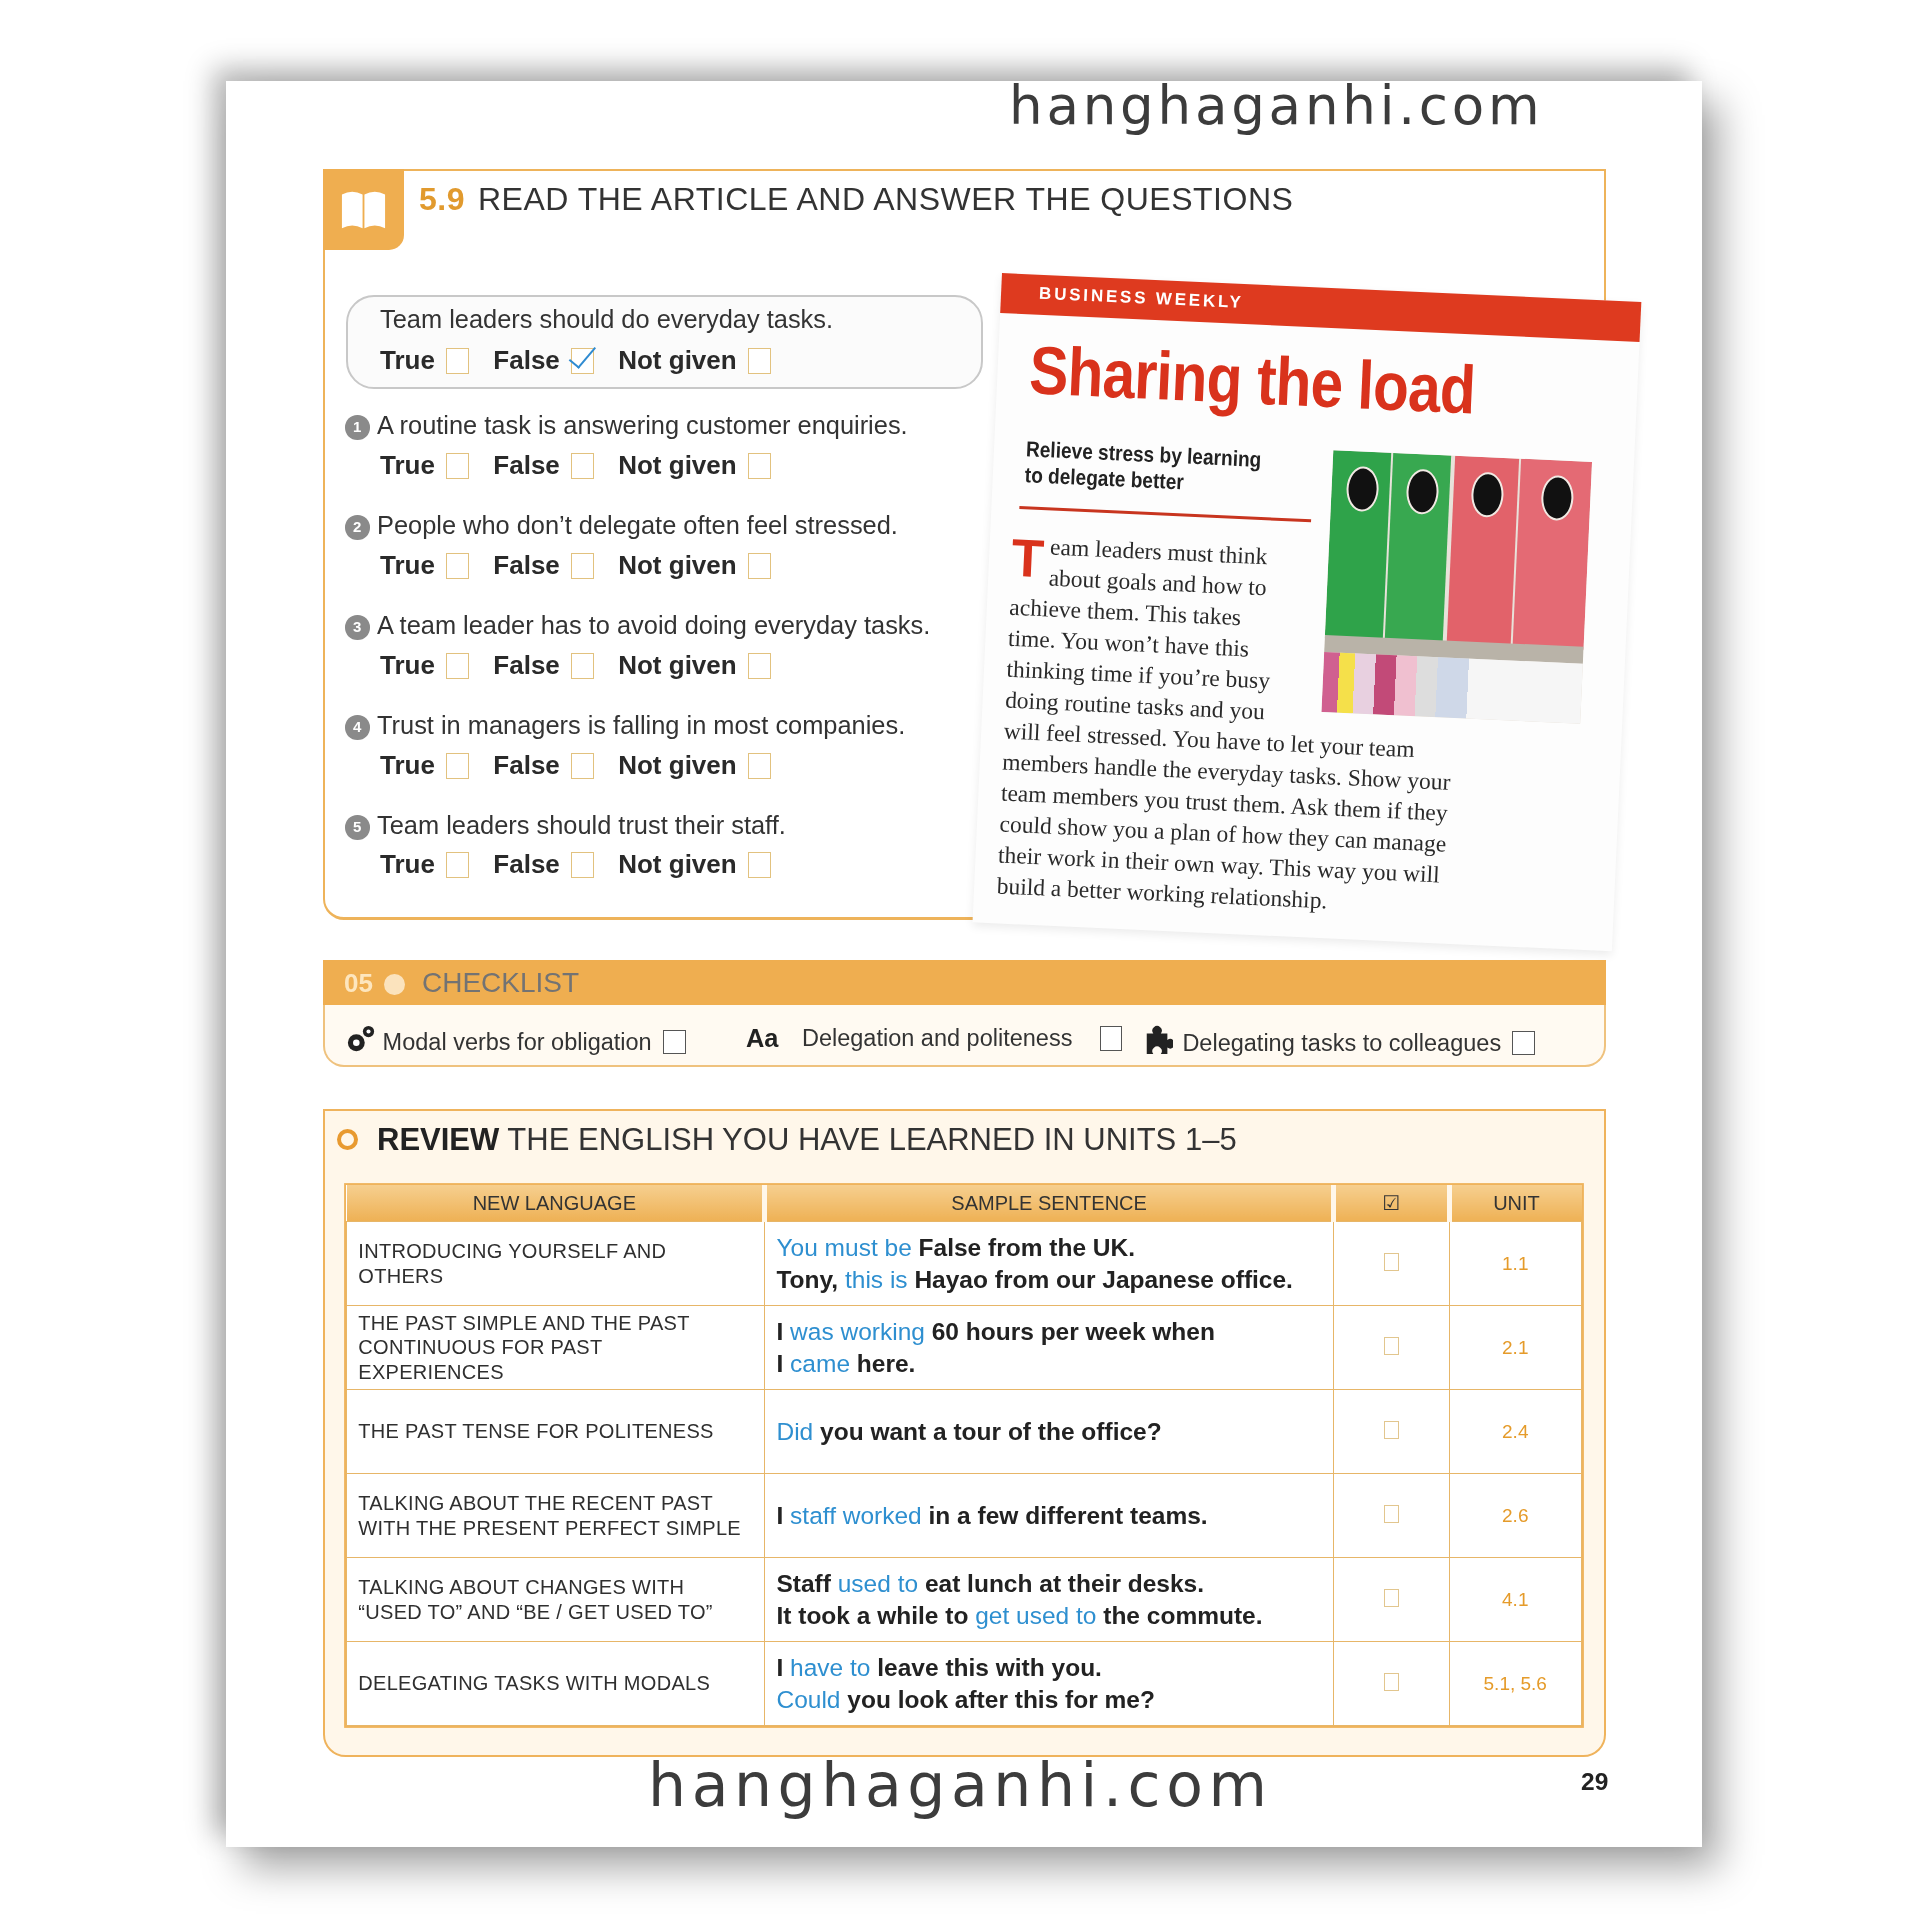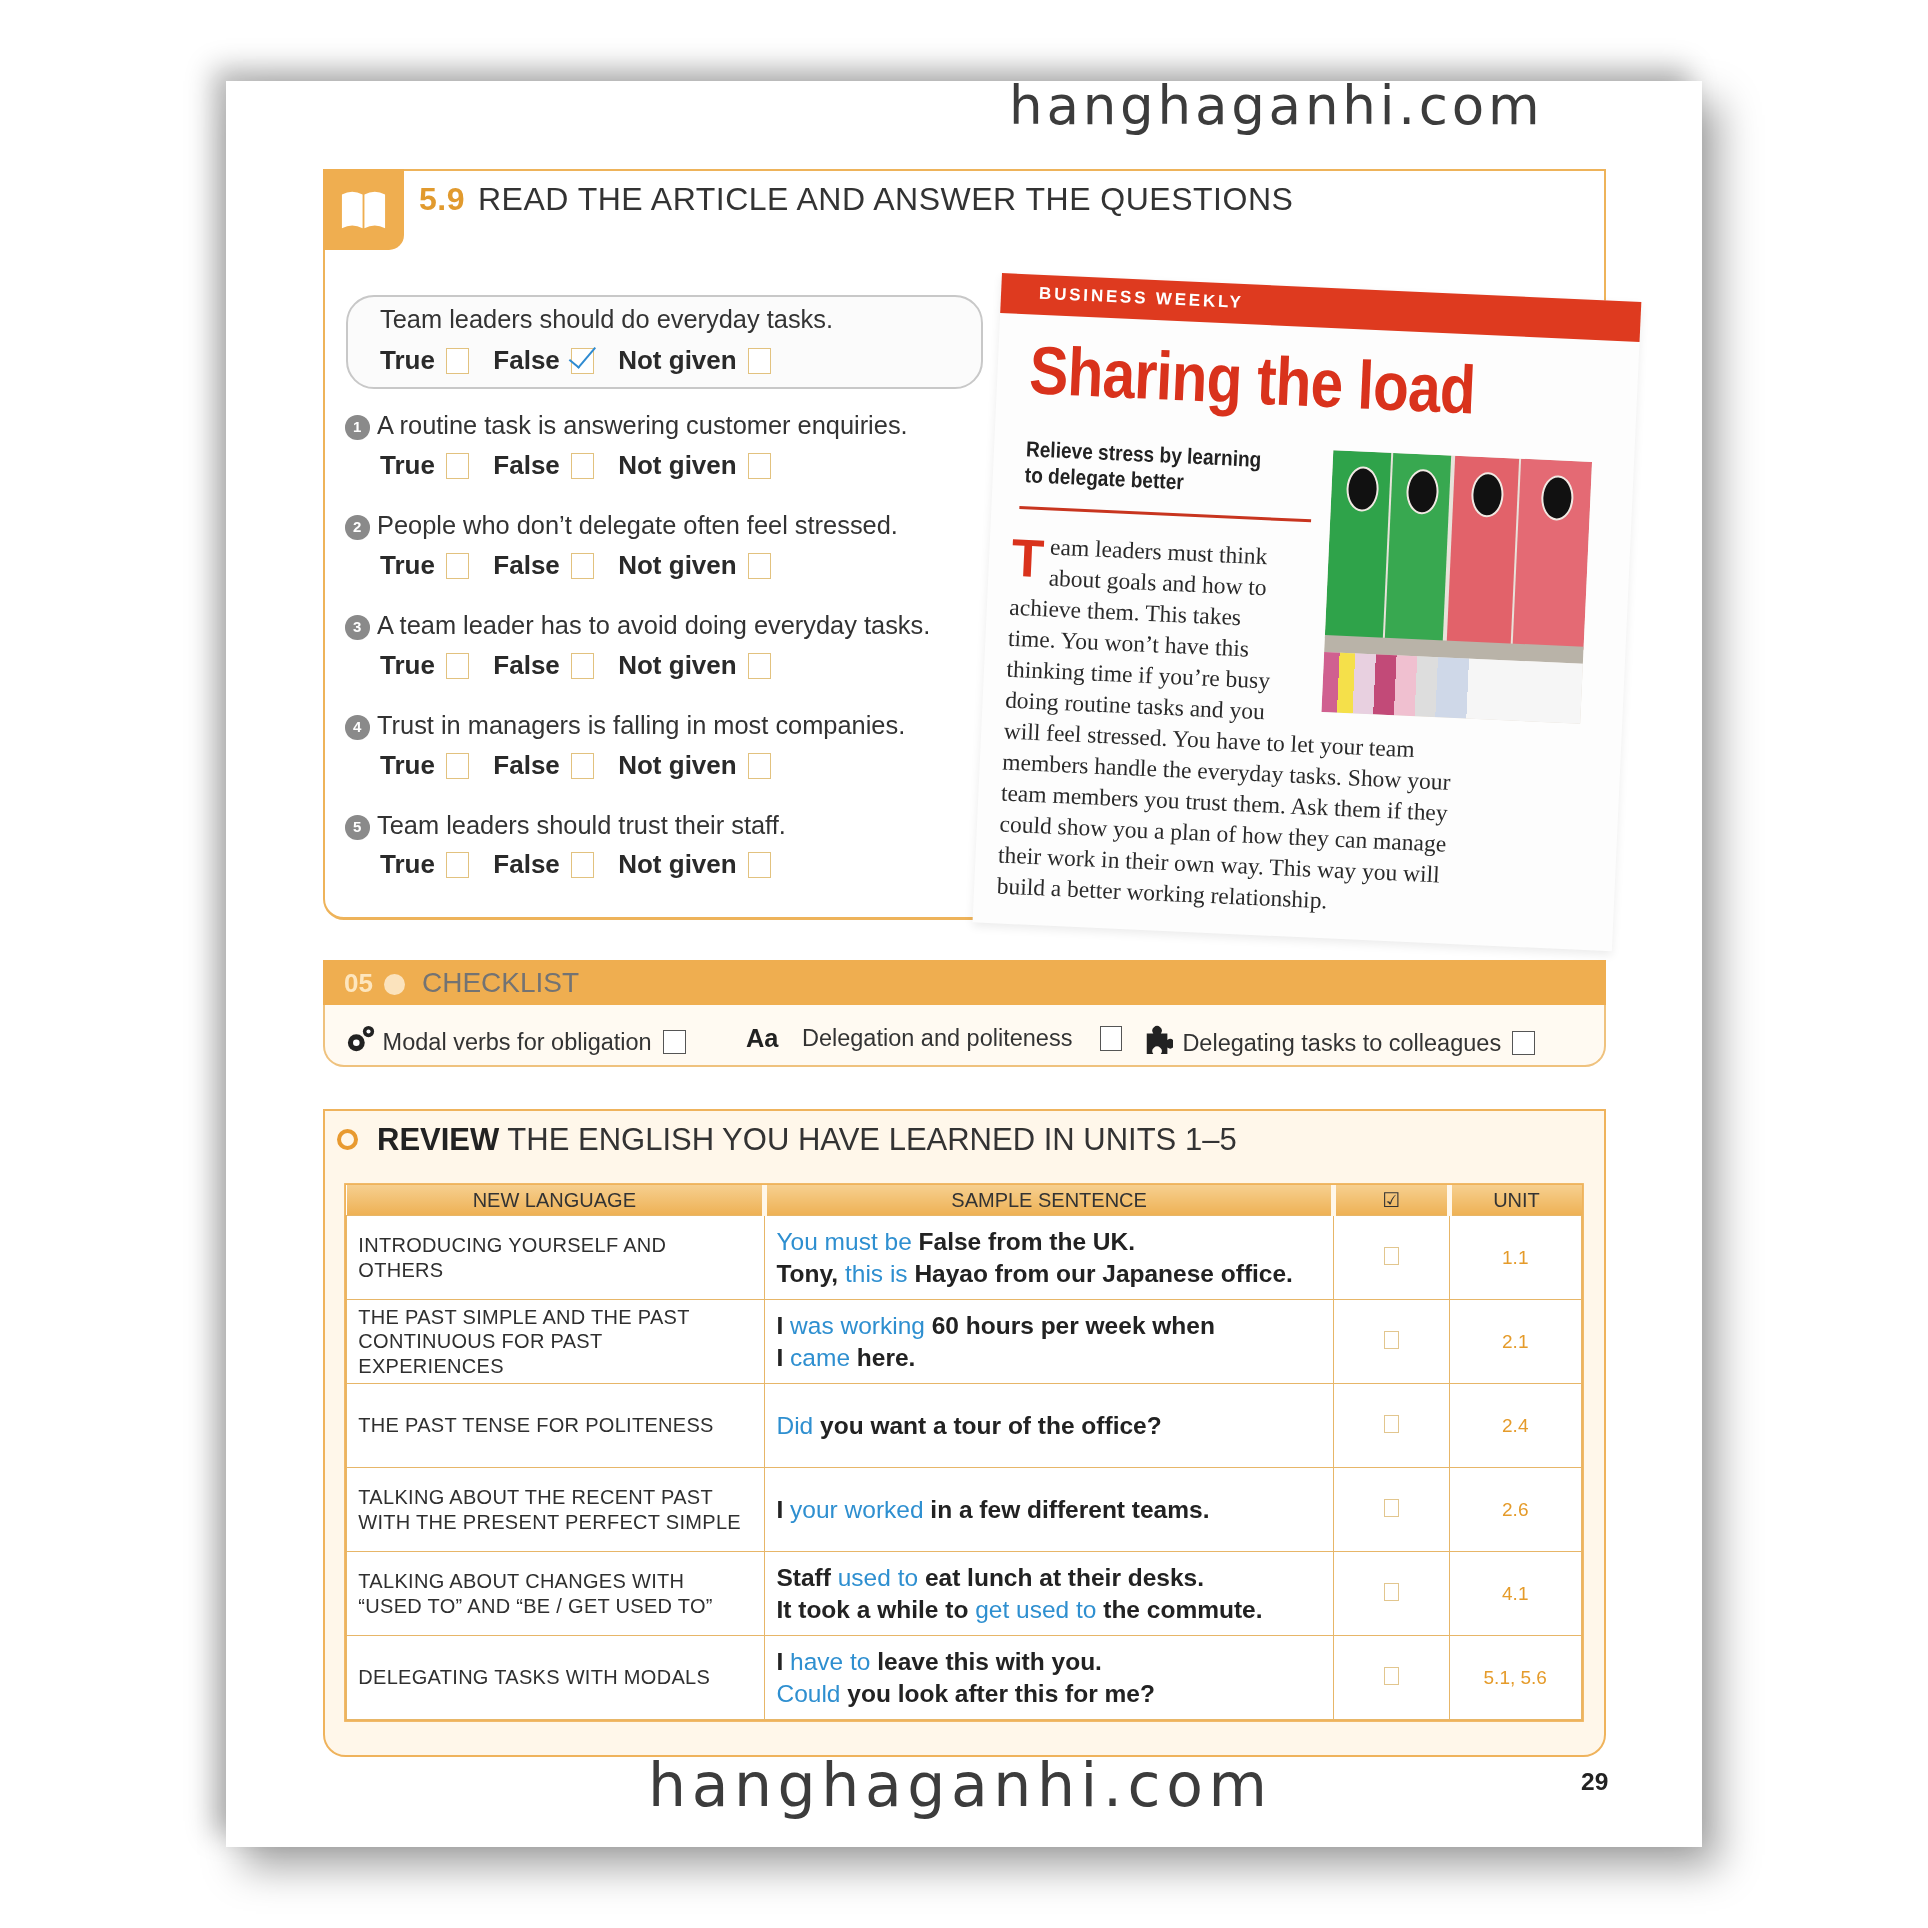--- a/index.html
+++ b/index.html
@@ -152,21 +152,21 @@
   .review-icon {
     position:absolute; left:337px; top:1129px; width:21px; height:21px; border-radius:50%;
     border:4.7px solid #e89a30; box-sizing:border-box;
   }
   .rtable {
     position:absolute; left:346px; top:1185px; width:1236px;
     border-collapse:collapse; background:#fff;
     box-shadow:0 0 0 1.9px #efb35c;
   }
   .rtable th {
-    background:linear-gradient(#f6cf8f,#eeb155); height:30px; font-size:20px; font-weight:400; color:#333;
+    background:linear-gradient(#f6cf8f,#eeb155); height:36px; font-size:20px; font-weight:400; color:#333;
     border-right:5.6px solid #fff7ea; padding:0;
   }
   .rtable th:last-child { border-right:none; }
   .rtable td {
     height:83px; border:1.9px solid #e7b668; vertical-align:middle; font-size:21px; padding:0 11.3px;
   }
   .rtable td.lang { width:395px; color:#2f2f2f; font-size:20px; line-height:24.5px; letter-spacing:0.3px; }
   .rtable td.sent { width:546px; font-size:24.5px; line-height:32px; color:#222; font-weight:700; }
   .rtable td.sent .hl { color:#2e8fd0; font-weight:400; }
   .rtable td.chk { width:92px; text-align:center; }
@@ -399,21 +399,21 @@
         <td class="lang">THE PAST TENSE FOR POLITENESS</td>
         <td class="sent">
           <div><span class="hl">Did</span><span> you want a tour of the office?</span></div>
         </td>
         <td class="chk"><span class="small-box"></span></td>
         <td class="unit">2.4</td>
       </tr>
       <tr>
         <td class="lang">TALKING ABOUT THE RECENT PAST WITH THE PRESENT PERFECT SIMPLE</td>
         <td class="sent">
-          <div><span>I </span><span class="hl">your worked</span><span> in a few different teams.</span></div>
+          <div><span>I </span><span class="hl">staff worked</span><span> in a few different teams.</span></div>
         </td>
         <td class="chk"><span class="small-box"></span></td>
         <td class="unit">2.6</td>
       </tr>
       <tr>
         <td class="lang">TALKING ABOUT CHANGES WITH “USED TO” AND “BE / GET USED TO”</td>
         <td class="sent">
           <div><span>Staff </span><span class="hl">used to</span><span> eat lunch at their desks.</span></div>
           <div><span>It took a while to </span><span class="hl">get used to</span><span> the commute.</span></div>
         </td>

